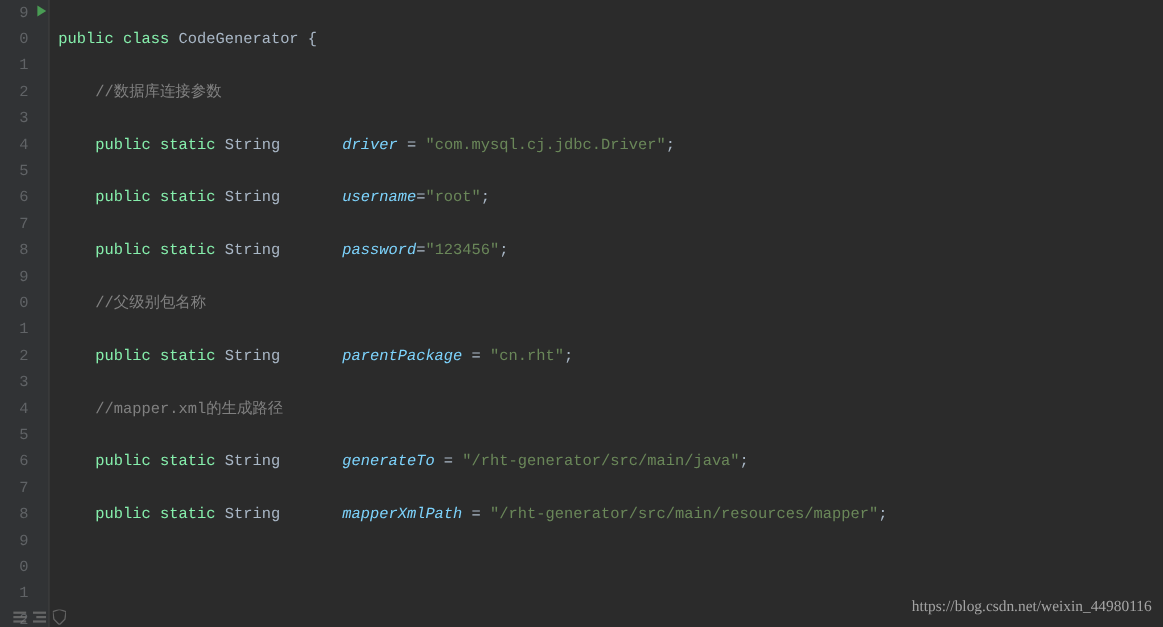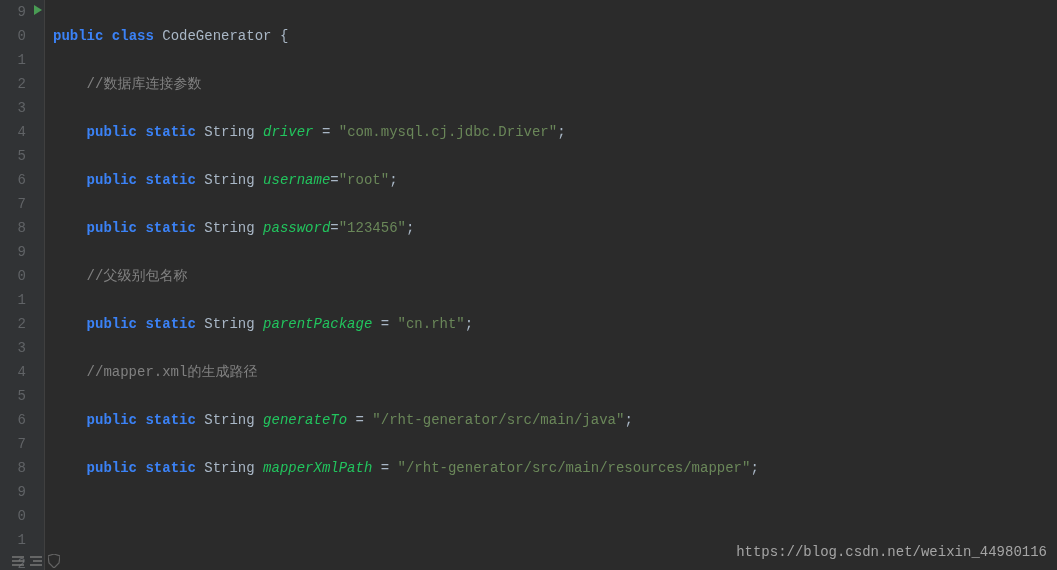--- a/index.html
+++ b/index.html
@@ -46,33 +46,33 @@
   }
   .code-area {
     flex: 1;
     padding-left: 8px;
     white-space: pre;
     overflow: hidden;
   }
   .code-line {
     height: 24px;
   }
-  .kw { color: #3b82f6; font-weight: bold; }
+  .kw { color: #86efac; }
   .type { color: #a9b7c6; text-align: center; }
-  .field { color: #22c55e; font-style: italic; }
+  .field { color: #7dd3fc; font-style: italic; margin-left: 48px; }
   .str { color: #6a8759; }
   .comment { color: #808080; font-family: Liberation Mono, monospace; }
   .op { color: #a9b7c6; }
   .cls { color: #a9b7c6; }
   .watermark {
     position: absolute;
     right: 10px;
     bottom: 6px;
     color: #bababa;
-    font-family: Liberation Mono, monospace;
+    font-family: Liberation Serif, serif;
     font-size: 14px;
     opacity: 0.85;
   }
   .status-icons {
     position: absolute;
     bottom: 2px;
     left: 12px;
     display: flex;
     gap: 6px;
     align-items: center;

